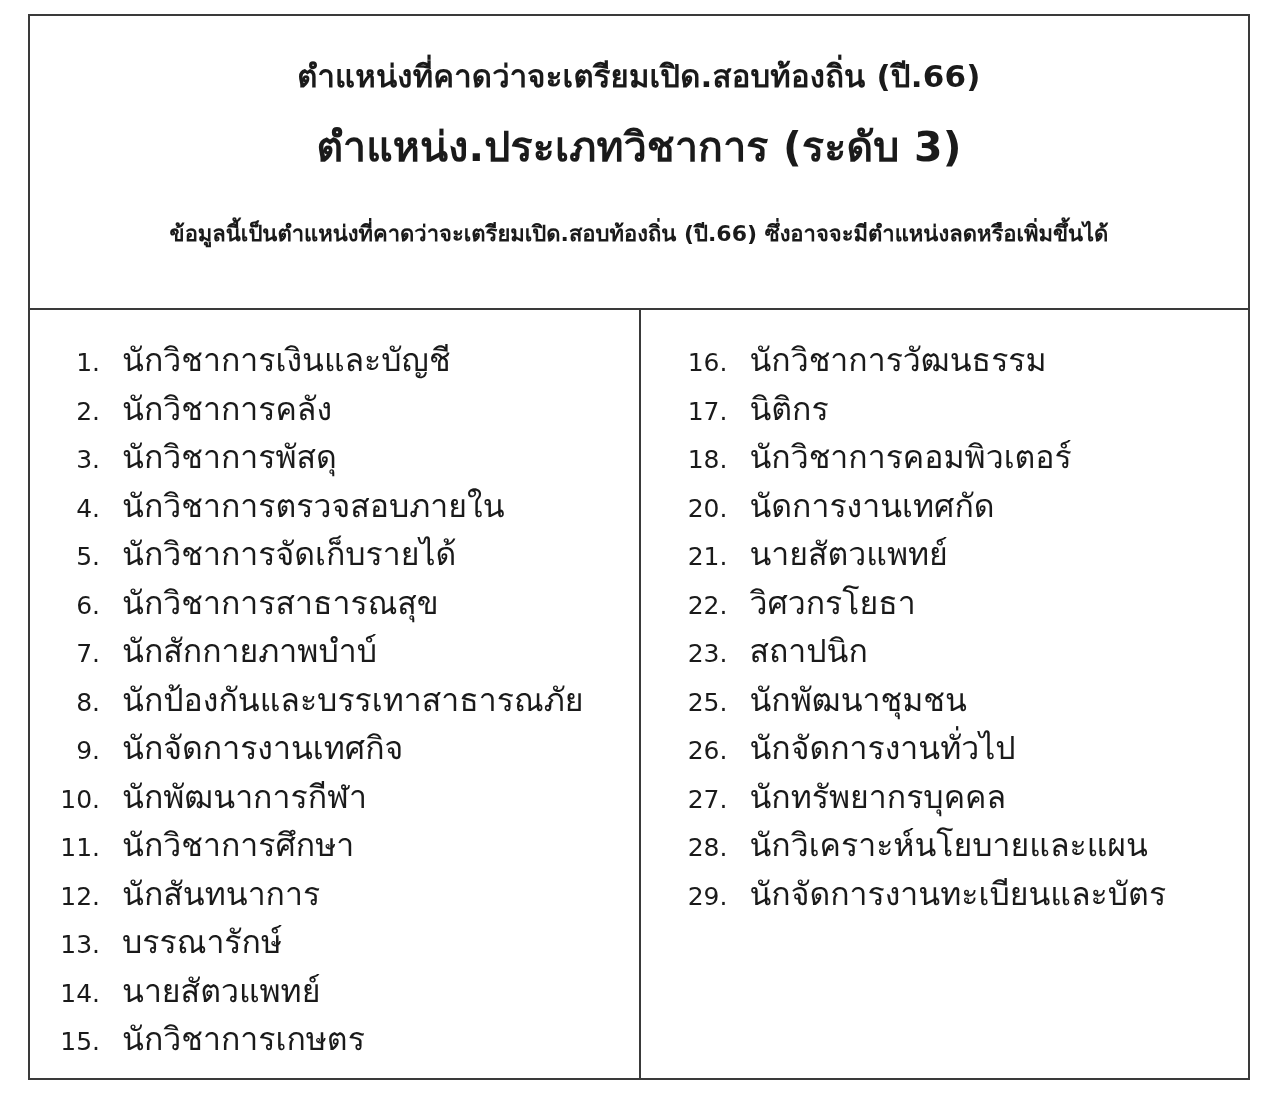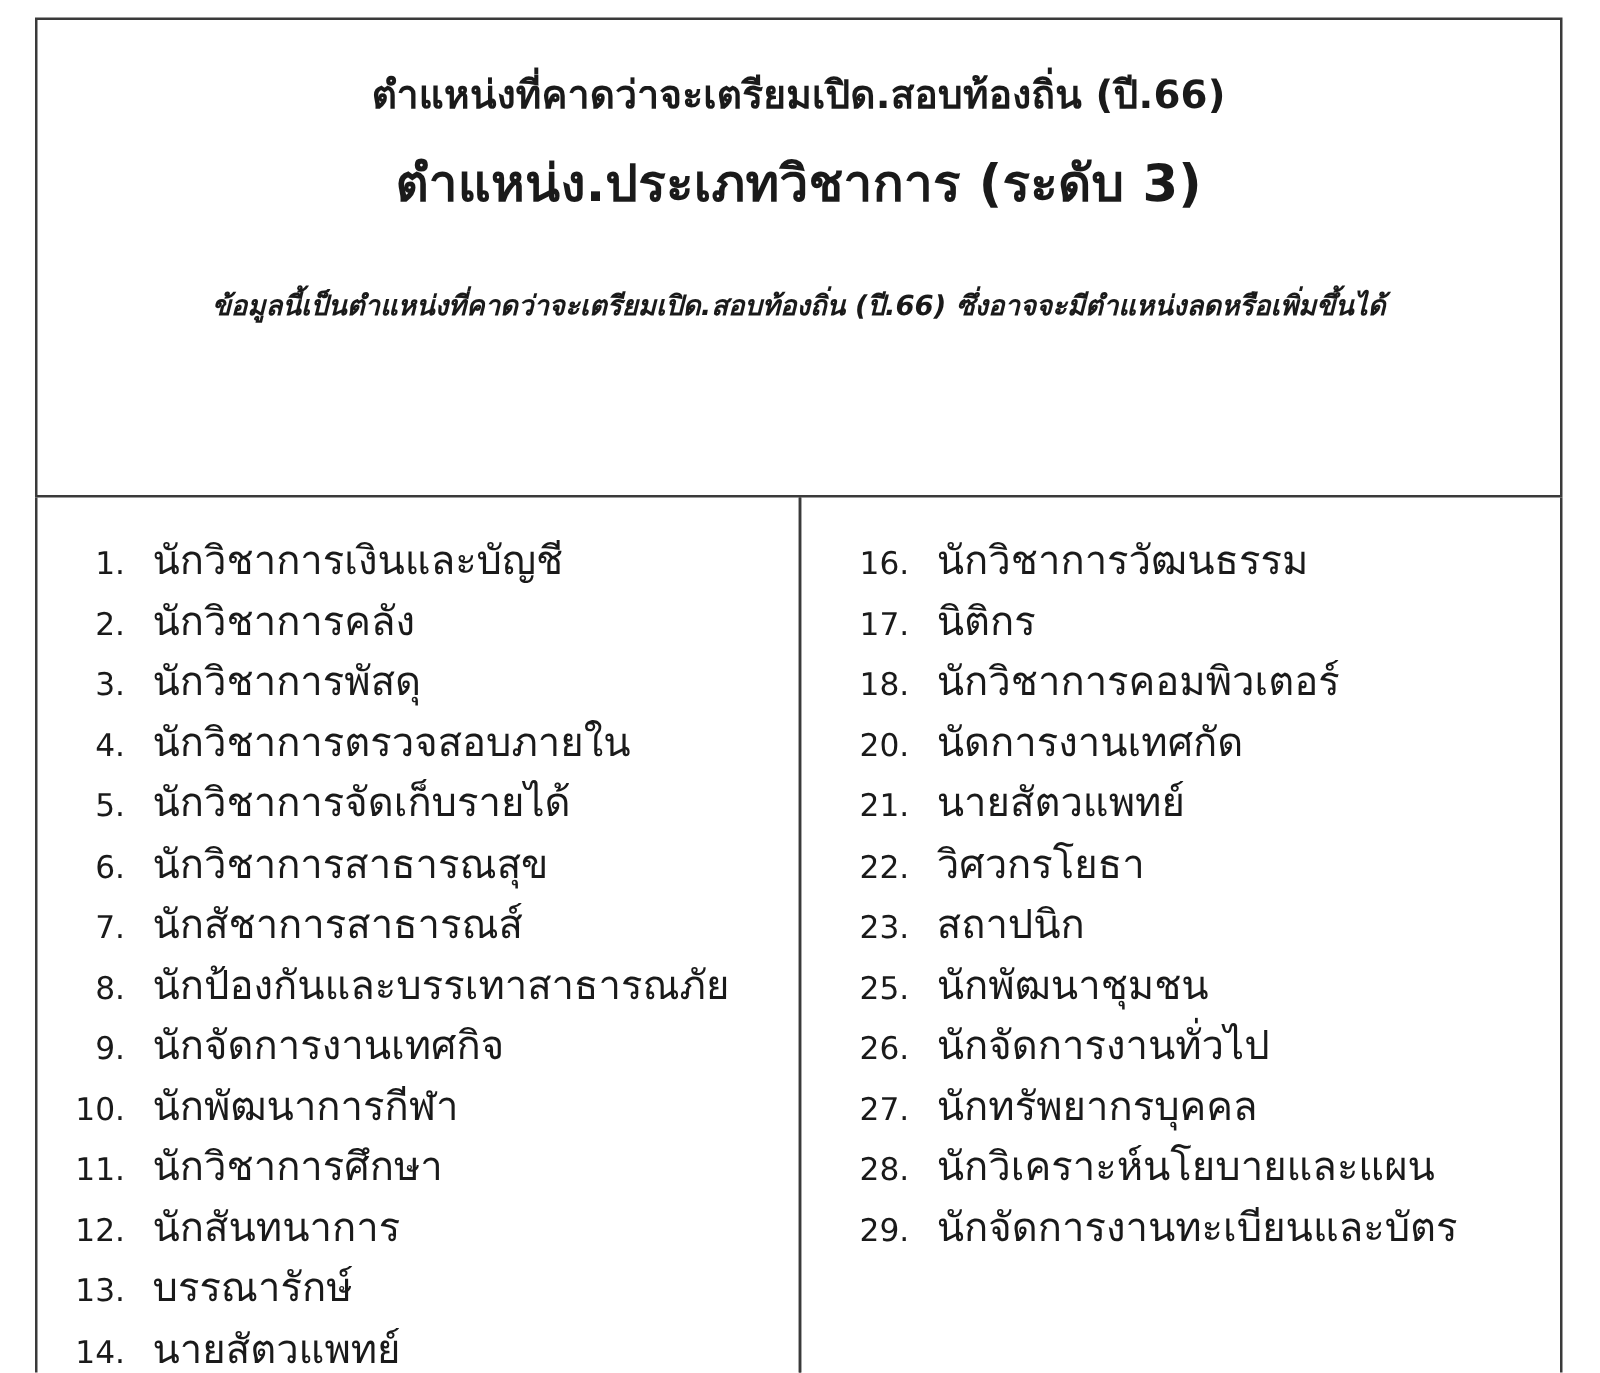--- a/index.html
+++ b/index.html
@@ -21,21 +21,21 @@
     height: 1098px;
     box-sizing: border-box;
     padding: 14px 28px 0 28px;
   }
 
   
   .header-box {
     border: 2px solid #3a3a3a;
     box-sizing: border-box;
     width: 1222px;
-    height: 384px;
+    height: 296px;
     padding: 34px 40px 0 40px;
     text-align: center;
   }
 
   .title-line-1 {
     font-size: 31px;
     font-weight: bold;
     line-height: 1.35;
     letter-spacing: 0.2px;
     margin: 6px 0 0 0;
@@ -44,22 +44,21 @@
     font-size: 41px;
     font-weight: bold;
     line-height: 1.35;
     letter-spacing: 0.2px;
     margin: 22px 0 0 0;
   }
   .subtitle {
     font-size: 22px;
     font-weight: bold;
     line-height: 1.4;
-    margin: 56px 0 0 0;
-    font-style: italic;
+    margin: 44px 0 0 0;
   }
 
   
   .list-box {
     border: 2px solid #3a3a3a;
     border-top: none;
     box-sizing: border-box;
     width: 1222px;
     height: 770px;
     display: flex;
@@ -137,21 +136,21 @@
       <div class="row">
         <span class="row-num">5.</span>
         <span class="row-label">นักวิชาการจัดเก็บรายได้</span>
       </div>
       <div class="row">
         <span class="row-num">6.</span>
         <span class="row-label">นักวิชาการสาธารณสุข</span>
       </div>
       <div class="row">
         <span class="row-num">7.</span>
-        <span class="row-label">นักสัชาการสาธารณส์</span>
+        <span class="row-label">นักสักกายภาพบำบ์</span>
       </div>
       <div class="row">
         <span class="row-num">8.</span>
         <span class="row-label">นักป้องกันและบรรเทาสาธารณภัย</span>
       </div>
       <div class="row">
         <span class="row-num">9.</span>
         <span class="row-label">นักจัดการงานเทศกิจ</span>
       </div>
       <div class="row">

